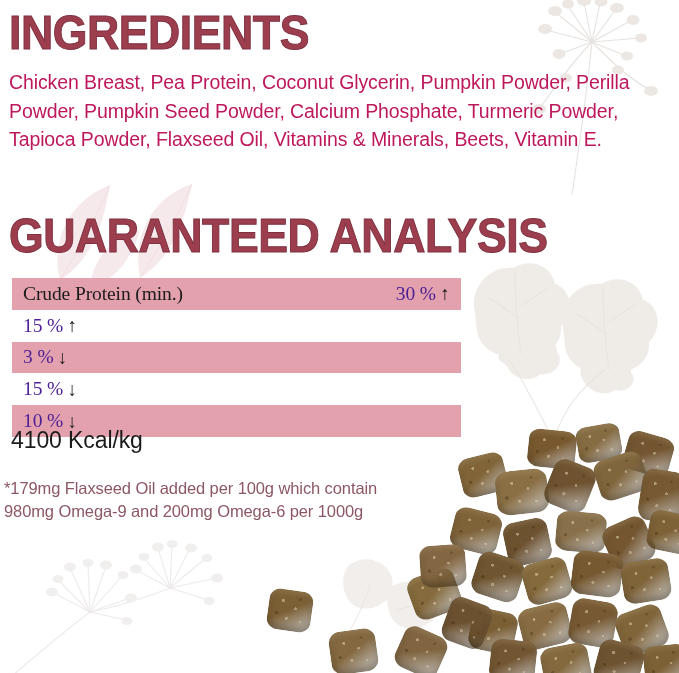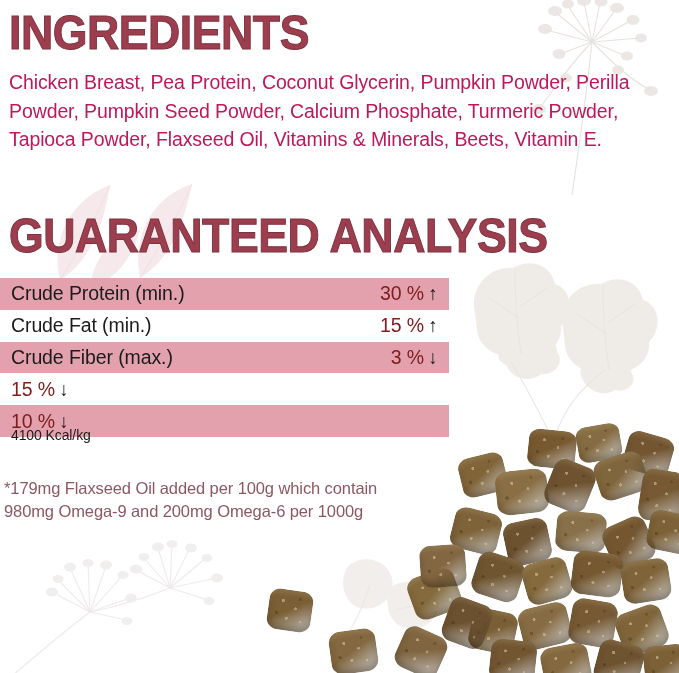--- a/index.html
+++ b/index.html
@@ -61,23 +61,24 @@
     font-size: 19.5px;
     line-height: 28.5px;
     color: #be185d;
     letter-spacing: -0.1px;
   }
 
   
   #analysis-table {
     position: absolute;
     z-index: 3;
-    left: 0px;
+    left: 12px;
     top: 278px;
     width: 449px;
+    font-family: Liberation Serif, serif;
   }
   .ga-row {
     position: relative;
     height: 31.8px;
     display: flex;
     align-items: center;
     box-sizing: border-box;
     padding-left: 11px;
     padding-right: 7px;
   }
@@ -86,40 +87,40 @@
   .ga-label {
     flex: 1 1 auto;
     font-size: 19.5px;
     color: #1b1b1b;
     letter-spacing: -0.1px;
     white-space: nowrap;
   }
   .ga-value {
     flex: 0 0 auto;
     font-size: 19.5px;
-    color: #7f1d1d;
+    color: #4c1d95;
     letter-spacing: -0.1px;
     white-space: nowrap;
     text-align: right;
   }
   .ga-arrow {
     flex: 0 0 auto;
     width: 18px;
     text-align: center;
     font-size: 19px;
     color: #1b1b1b;
     line-height: 1;
   }
 
   #kcal-line {
     position: absolute;
     z-index: 3;
     left: 11px;
     top: 427px;
-    font-size: 14px;
+    font-size: 23px;
     color: #1b1b1b;
     letter-spacing: -0.1px;
   }
 
   #footnote {
     position: absolute;
     z-index: 3;
     left: 4px;
     top: 477px;
     width: 400px;
@@ -320,26 +321,24 @@
 
   <div class="heading" id="analysis-heading">GUARANTEED ANALYSIS</div>
 
   <div id="analysis-table">
       <div class="ga-row shaded">
         <span class="ga-label">Crude Protein (min.)</span>
         <span class="ga-value">30 %</span>
         <span class="ga-arrow">↑</span>
       </div>
       <div class="ga-row plain">
-        <span class="ga-label">Crude Fat (min.)</span>
         <span class="ga-value">15 %</span>
         <span class="ga-arrow">↑</span>
       </div>
       <div class="ga-row shaded">
-        <span class="ga-label">Crude Fiber (max.)</span>
         <span class="ga-value">3 %</span>
         <span class="ga-arrow">↓</span>
       </div>
       <div class="ga-row plain">
         <span class="ga-value">15 %</span>
         <span class="ga-arrow">↓</span>
       </div>
       <div class="ga-row shaded">
         <span class="ga-value">10 %</span>
         <span class="ga-arrow">↓</span>

